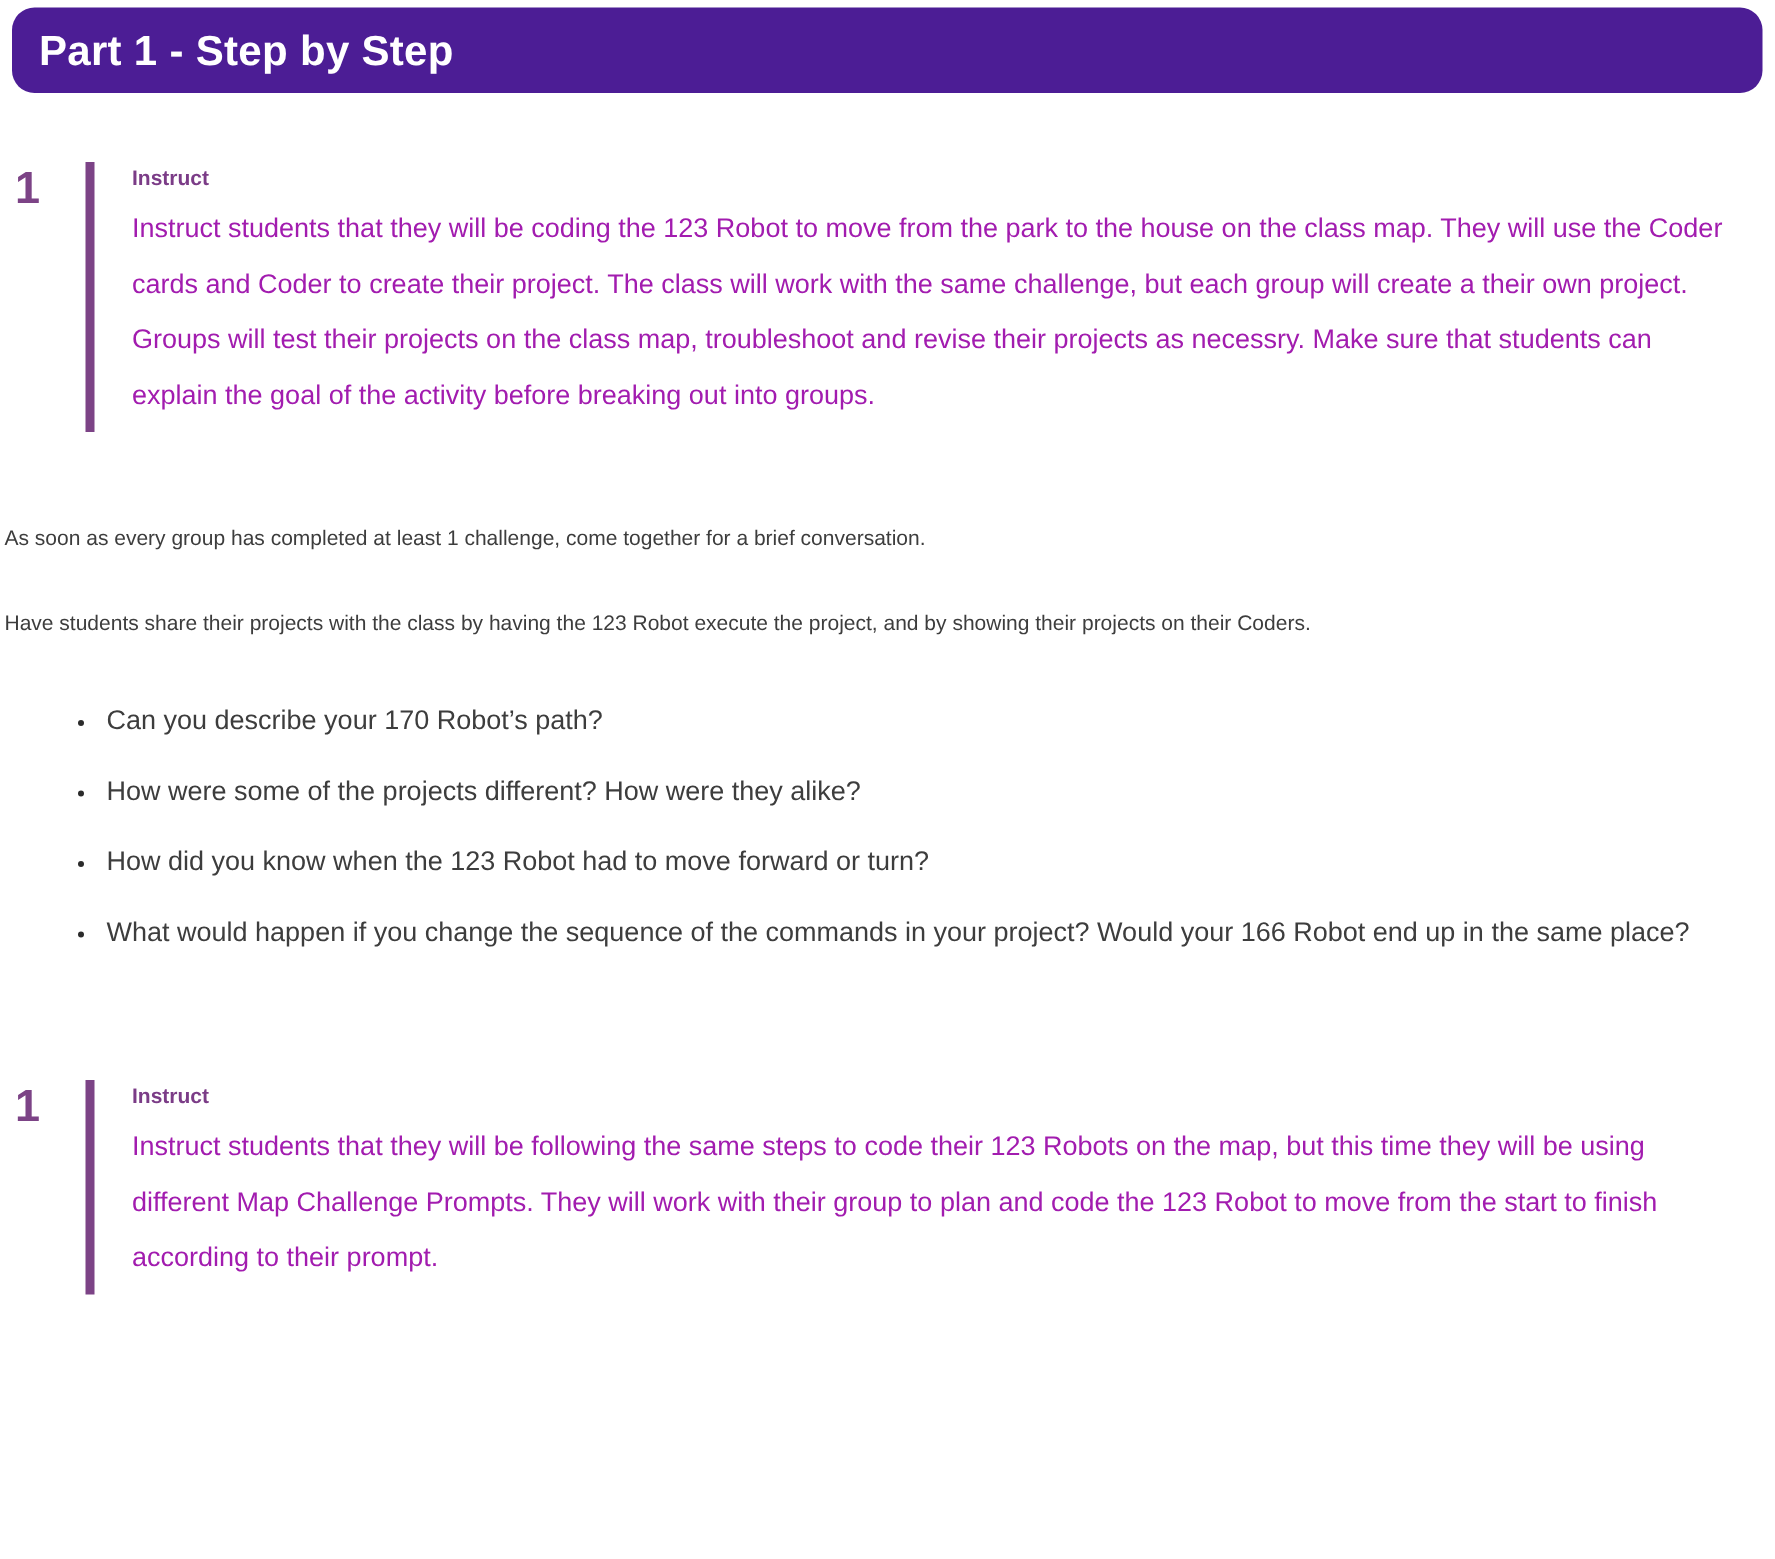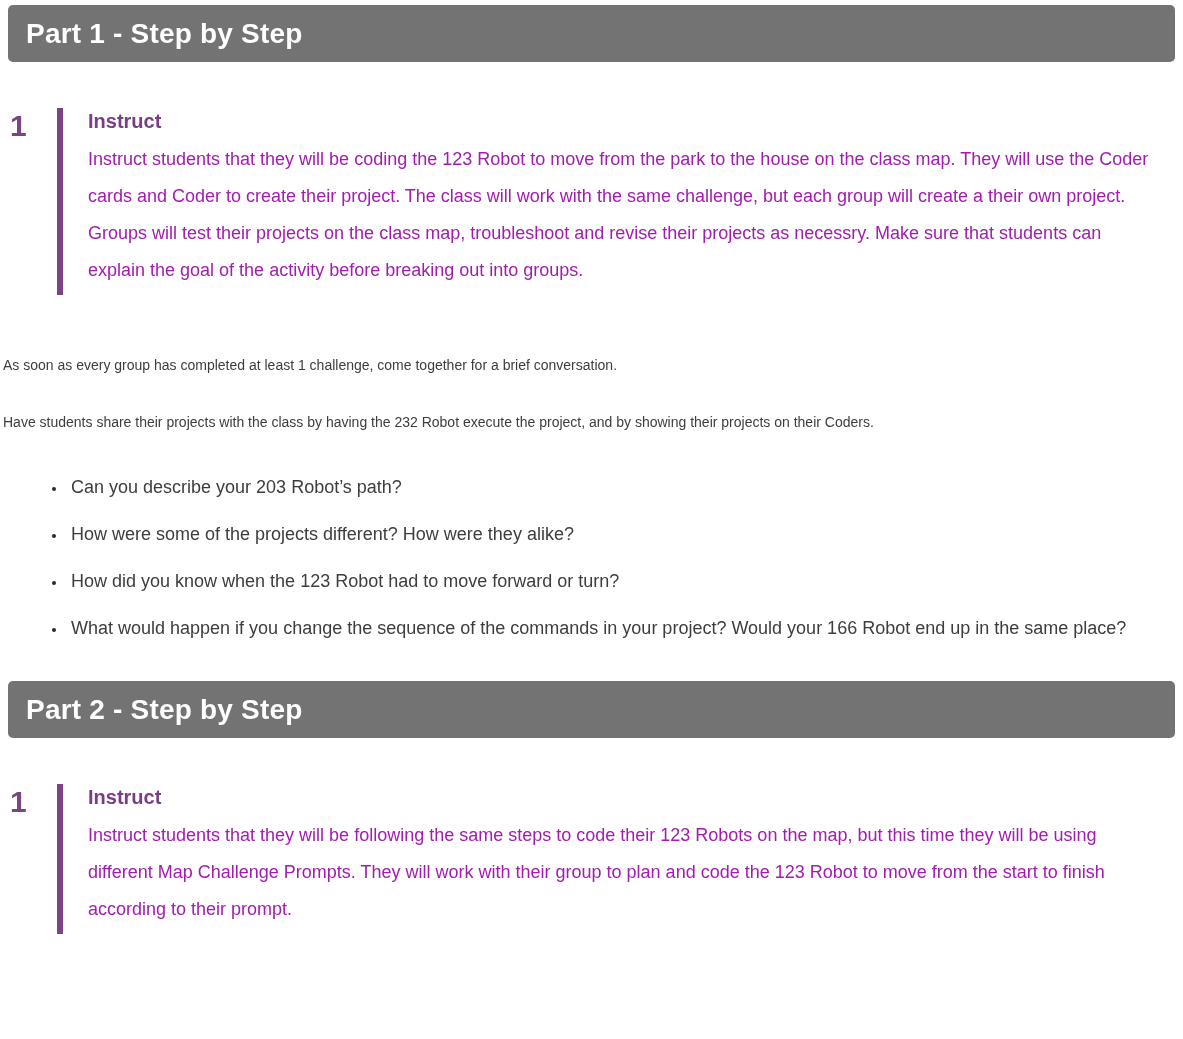--- a/index.html
+++ b/index.html
@@ -8,22 +8,22 @@
     width: 1183px;
     font-family: "Liberation Sans", "DejaVu Sans", sans-serif;
     color: #3d3d3d;
   }
   .page { width: 1183px; min-height: 1039px; overflow: hidden; }
 
   
   .banner {
     margin: 0 8px;
     height: 57px;
-    background: #737373;
-    border-radius: 5px;
+    background: #4c1d95;
+    border-radius: 15px;
     display: flex;
     align-items: center;
     padding-left: 18px;
     text-align: right;
   }
   .banner-first { margin-top: 5px; }
   .banner-title {
     color: #ffffff;
     font-size: 28px;
     font-weight: 600;
@@ -46,21 +46,21 @@
   }
   .step-bar {
     width: 6px;
     background: #7c4386;
     margin-right: 25px;
     flex-shrink: 0;
   }
   .step-content { flex: 1; padding-right: 22px; padding-top: 2px; padding-bottom: 6px; }
   .step-title {
     color: #7b3c87;
-    font-size: 20px;
+    font-size: 14px;
     font-weight: 700;
     margin-bottom: 8px;
   }
   .step-body {
     font-size: 18px;
     line-height: 37px;
     color: #a21caf;
   }
 
   
@@ -96,32 +96,29 @@
     <div class="step-bar"></div>
     <div class="step-content">
       <div class="step-title">Instruct</div>
       <div class="step-body">Instruct students that they will be coding the 123 Robot to move from the park to the house on the class map. They will use the Coder cards and Coder to create their project. The class will work with the same challenge, but each group will create a their own project. Groups will test their projects on the class map, troubleshoot and revise their projects as necessry. Make sure that students can explain the goal of the activity before breaking out into groups.</div>
     </div>
   </div>
 
 
   <div class="section-body">
     <p>As soon as every group has completed at least 1 challenge, come together for a brief conversation.</p>
-    <p>Have students share their projects with the class by having the 232 Robot execute the project, and by showing their projects on their Coders.</p>
+    <p>Have students share their projects with the class by having the 123 Robot execute the project, and by showing their projects on their Coders.</p>
     <ul>
-      <li>Can you describe your 203 Robot’s path?</li>
+      <li>Can you describe your 170 Robot’s path?</li>
       <li>How were some of the projects different? How were they alike?</li>
       <li>How did you know when the 123 Robot had to move forward or turn?</li>
       <li>What would happen if you change the sequence of the commands in your project? Would your 166 Robot end up in the same place?</li>
     </ul>
   </div>
 
-  <div class="banner">
-    <span class="banner-title">Part 2 - Step by Step</span>
-  </div>
 
   <div class="step">
     <div class="step-num">1</div>
     <div class="step-bar"></div>
     <div class="step-content">
       <div class="step-title">Instruct</div>
       <div class="step-body">Instruct students that they will be following the same steps to code their 123 Robots on the map, but this time they will be using different Map Challenge Prompts. They will work with their group to plan and code the 123 Robot to move from the start to finish according to their prompt.</div>
     </div>
   </div>
 

